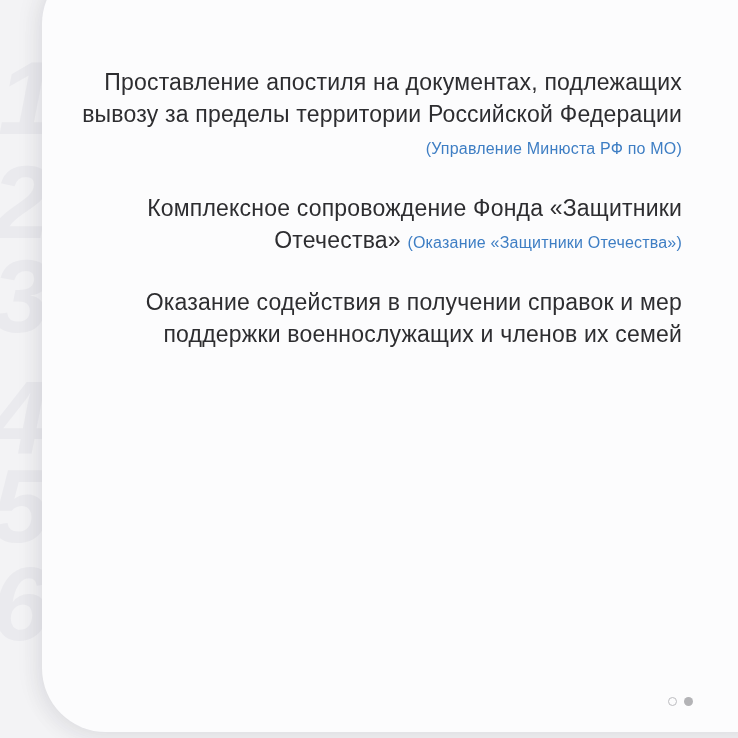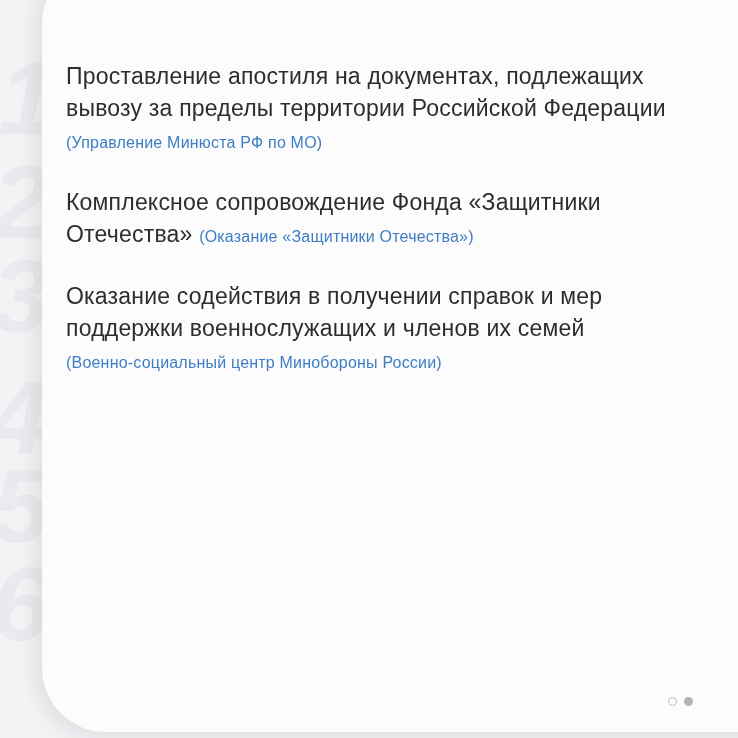--- a/index.html
+++ b/index.html
@@ -43,22 +43,23 @@
     width: 760px;
     height: 772px;
     background: #fcfcfd;
     border-radius: 64px;
     box-shadow: -6px 0 22px rgba(40, 40, 60, 0.07), 0 8px 24px rgba(40, 40, 60, 0.05);
   }
 
   .content {
     position: absolute;
     left: 66px;
-    top: 60px;
+    top: 66px;
     width: 616px;
+    text-align: right;
   }
 
   .service-item {
     margin-bottom: 30px;
   }
   .service-text {
     margin: 0;
     font-size: 23px;
     line-height: 32px;
     letter-spacing: 0.2px;
@@ -118,21 +119,21 @@
   </div>
 
 
 
 
   <div class="service-item">
     <p class="service-text"><span>Комплексное сопровождение Фонда «Защитники Отечества»</span> <span class="service-agency">(Оказание «Защитники Отечества»)</span></p>
   </div>
 
   <div class="service-item">
-    <p class="service-text"><span>Оказание содействия в получении справок и мер поддержки военнослужащих и членов их семей</span><span class="service-agency agency-block">(Военно-социальный центр Минобороны России)</span></p>
+    <p class="service-text"><span>Оказание содействия в получении справок и мер поддержки военнослужащих и членов их семей</span></p>
   </div>
 
 </div>
 
 <div class="pagination">
   <div class="dot dot-inactive"></div>
   <div class="dot dot-active"></div>
 </div>
 
 </body></html>

